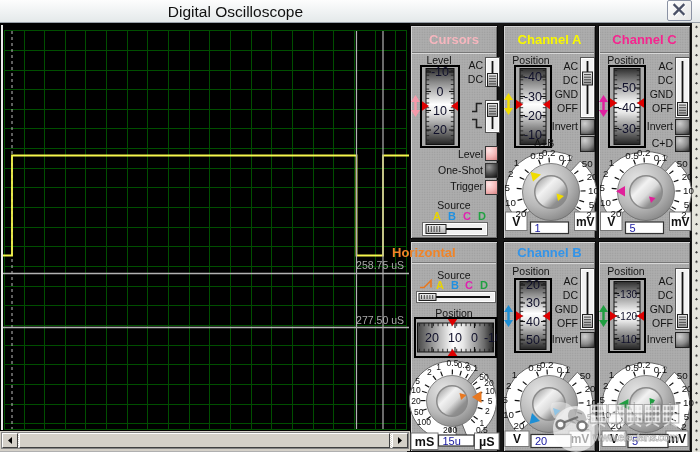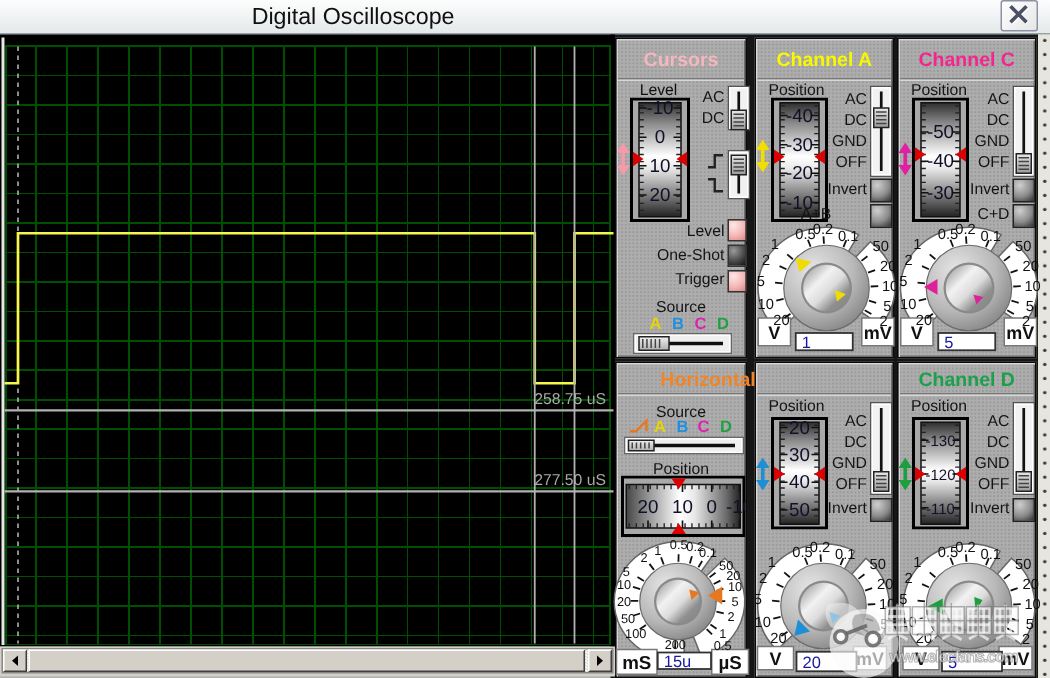--- a/index.html
+++ b/index.html
@@ -75,22 +75,22 @@
     <div class="abs" style="left:19px;top:433px;width:371px;height:15px;background:#d4d0c8;border-top:1px solid #fff;border-left:1px solid #fff;border-right:1.5px solid #404040;border-bottom:1.5px solid #404040"></div>
     <div class="abs" style="left:410px;top:25px;width:88px;height:214px;background:#adadad;background-image:radial-gradient(rgba(70,70,70,0.18) 0.5px, transparent 0.9px);background-size:2.5px 2.5px;border:1px solid #0a0a0a;box-shadow:inset 1px 1px 0 #d6d6d6, inset -1px -1px 0 #6e6e6e"></div>
     <div class="abs" style="left:503px;top:25px;width:93px;height:214px;background:#adadad;background-image:radial-gradient(rgba(70,70,70,0.18) 0.5px, transparent 0.9px);background-size:2.5px 2.5px;border:1px solid #0a0a0a;box-shadow:inset 1px 1px 0 #d6d6d6, inset -1px -1px 0 #6e6e6e"></div>
     <div class="abs" style="left:598px;top:25px;width:93px;height:214px;background:#adadad;background-image:radial-gradient(rgba(70,70,70,0.18) 0.5px, transparent 0.9px);background-size:2.5px 2.5px;border:1px solid #0a0a0a;box-shadow:inset 1px 1px 0 #d6d6d6, inset -1px -1px 0 #6e6e6e"></div>
     <div class="abs" style="left:410px;top:241px;width:88px;height:211px;background:#adadad;background-image:radial-gradient(rgba(70,70,70,0.18) 0.5px, transparent 0.9px);background-size:2.5px 2.5px;border:1px solid #0a0a0a;box-shadow:inset 1px 1px 0 #d6d6d6, inset -1px -1px 0 #6e6e6e"></div>
     <div class="abs" style="left:503px;top:241px;width:93px;height:211px;background:#adadad;background-image:radial-gradient(rgba(70,70,70,0.18) 0.5px, transparent 0.9px);background-size:2.5px 2.5px;border:1px solid #0a0a0a;box-shadow:inset 1px 1px 0 #d6d6d6, inset -1px -1px 0 #6e6e6e"></div>
     <div class="abs" style="left:598px;top:241px;width:93px;height:211px;background:#adadad;background-image:radial-gradient(rgba(70,70,70,0.18) 0.5px, transparent 0.9px);background-size:2.5px 2.5px;border:1px solid #0a0a0a;box-shadow:inset 1px 1px 0 #d6d6d6, inset -1px -1px 0 #6e6e6e"></div>
     <div style="position:absolute;left:410px;top:33px;width:88px;text-align:center;font:bold 13px 'Liberation Sans';color:#f6b6be;line-height:1.1;white-space:nowrap">Cursors</div>
     <div style="position:absolute;left:503px;top:33px;width:93px;text-align:center;font:bold 13px 'Liberation Sans';color:#f8f800;line-height:1.1;white-space:nowrap">Channel A</div>
     <div style="position:absolute;left:598px;top:33px;width:93px;text-align:center;font:bold 13px 'Liberation Sans';color:#f5258f;line-height:1.1;white-space:nowrap">Channel C</div>
-    <div style="position:absolute;left:428px;top:246px;width:88px;text-align:center;font:bold 13px 'Liberation Sans';color:#f08428;line-height:1.1;white-space:nowrap">Horizontal</div>
-    <div style="position:absolute;left:598px;top:246px;width:93px;text-align:center;font:bold 13px 'Liberation Sans';color:#1ba04b;line-height:1.1;white-space:nowrap">Channel D</div>
+    <div style="position:absolute;left:392px;top:246px;width:88px;text-align:left;font:bold 13px 'Liberation Sans';color:#f08428;line-height:1.1;white-space:nowrap">Horizontal</div>
+    <div style="position:absolute;left:503px;top:246px;width:93px;text-align:center;font:bold 13px 'Liberation Sans';color:#3394e8;line-height:1.1;white-space:nowrap">Channel B</div>
     <div class="abs" style="left:412px;top:52px;width:84px;height:2px;border-top:1px solid #787878;border-bottom:1px solid #d8d8d8"></div>
     <div class="abs" style="left:505px;top:52px;width:89px;height:2px;border-top:1px solid #787878;border-bottom:1px solid #d8d8d8"></div>
     <div class="abs" style="left:600px;top:52px;width:89px;height:2px;border-top:1px solid #787878;border-bottom:1px solid #d8d8d8"></div>
     <div class="abs" style="left:412px;top:262px;width:84px;height:2px;border-top:1px solid #787878;border-bottom:1px solid #d8d8d8"></div>
     <div class="abs" style="left:505px;top:262px;width:89px;height:2px;border-top:1px solid #787878;border-bottom:1px solid #d8d8d8"></div>
     <div class="abs" style="left:600px;top:262px;width:89px;height:2px;border-top:1px solid #787878;border-bottom:1px solid #d8d8d8"></div>
     <div style="position:absolute;left:419px;top:55px;width:40px;text-align:center;font:normal 10.5px 'Liberation Sans';color:#101010;line-height:1.1;white-space:nowrap">Level</div>
     <svg style="position:absolute;left:419.5px;top:65px" width="40" height="83">
       <defs>
         <linearGradient id="vg1" x1="0" y1="0" x2="0" y2="1">

